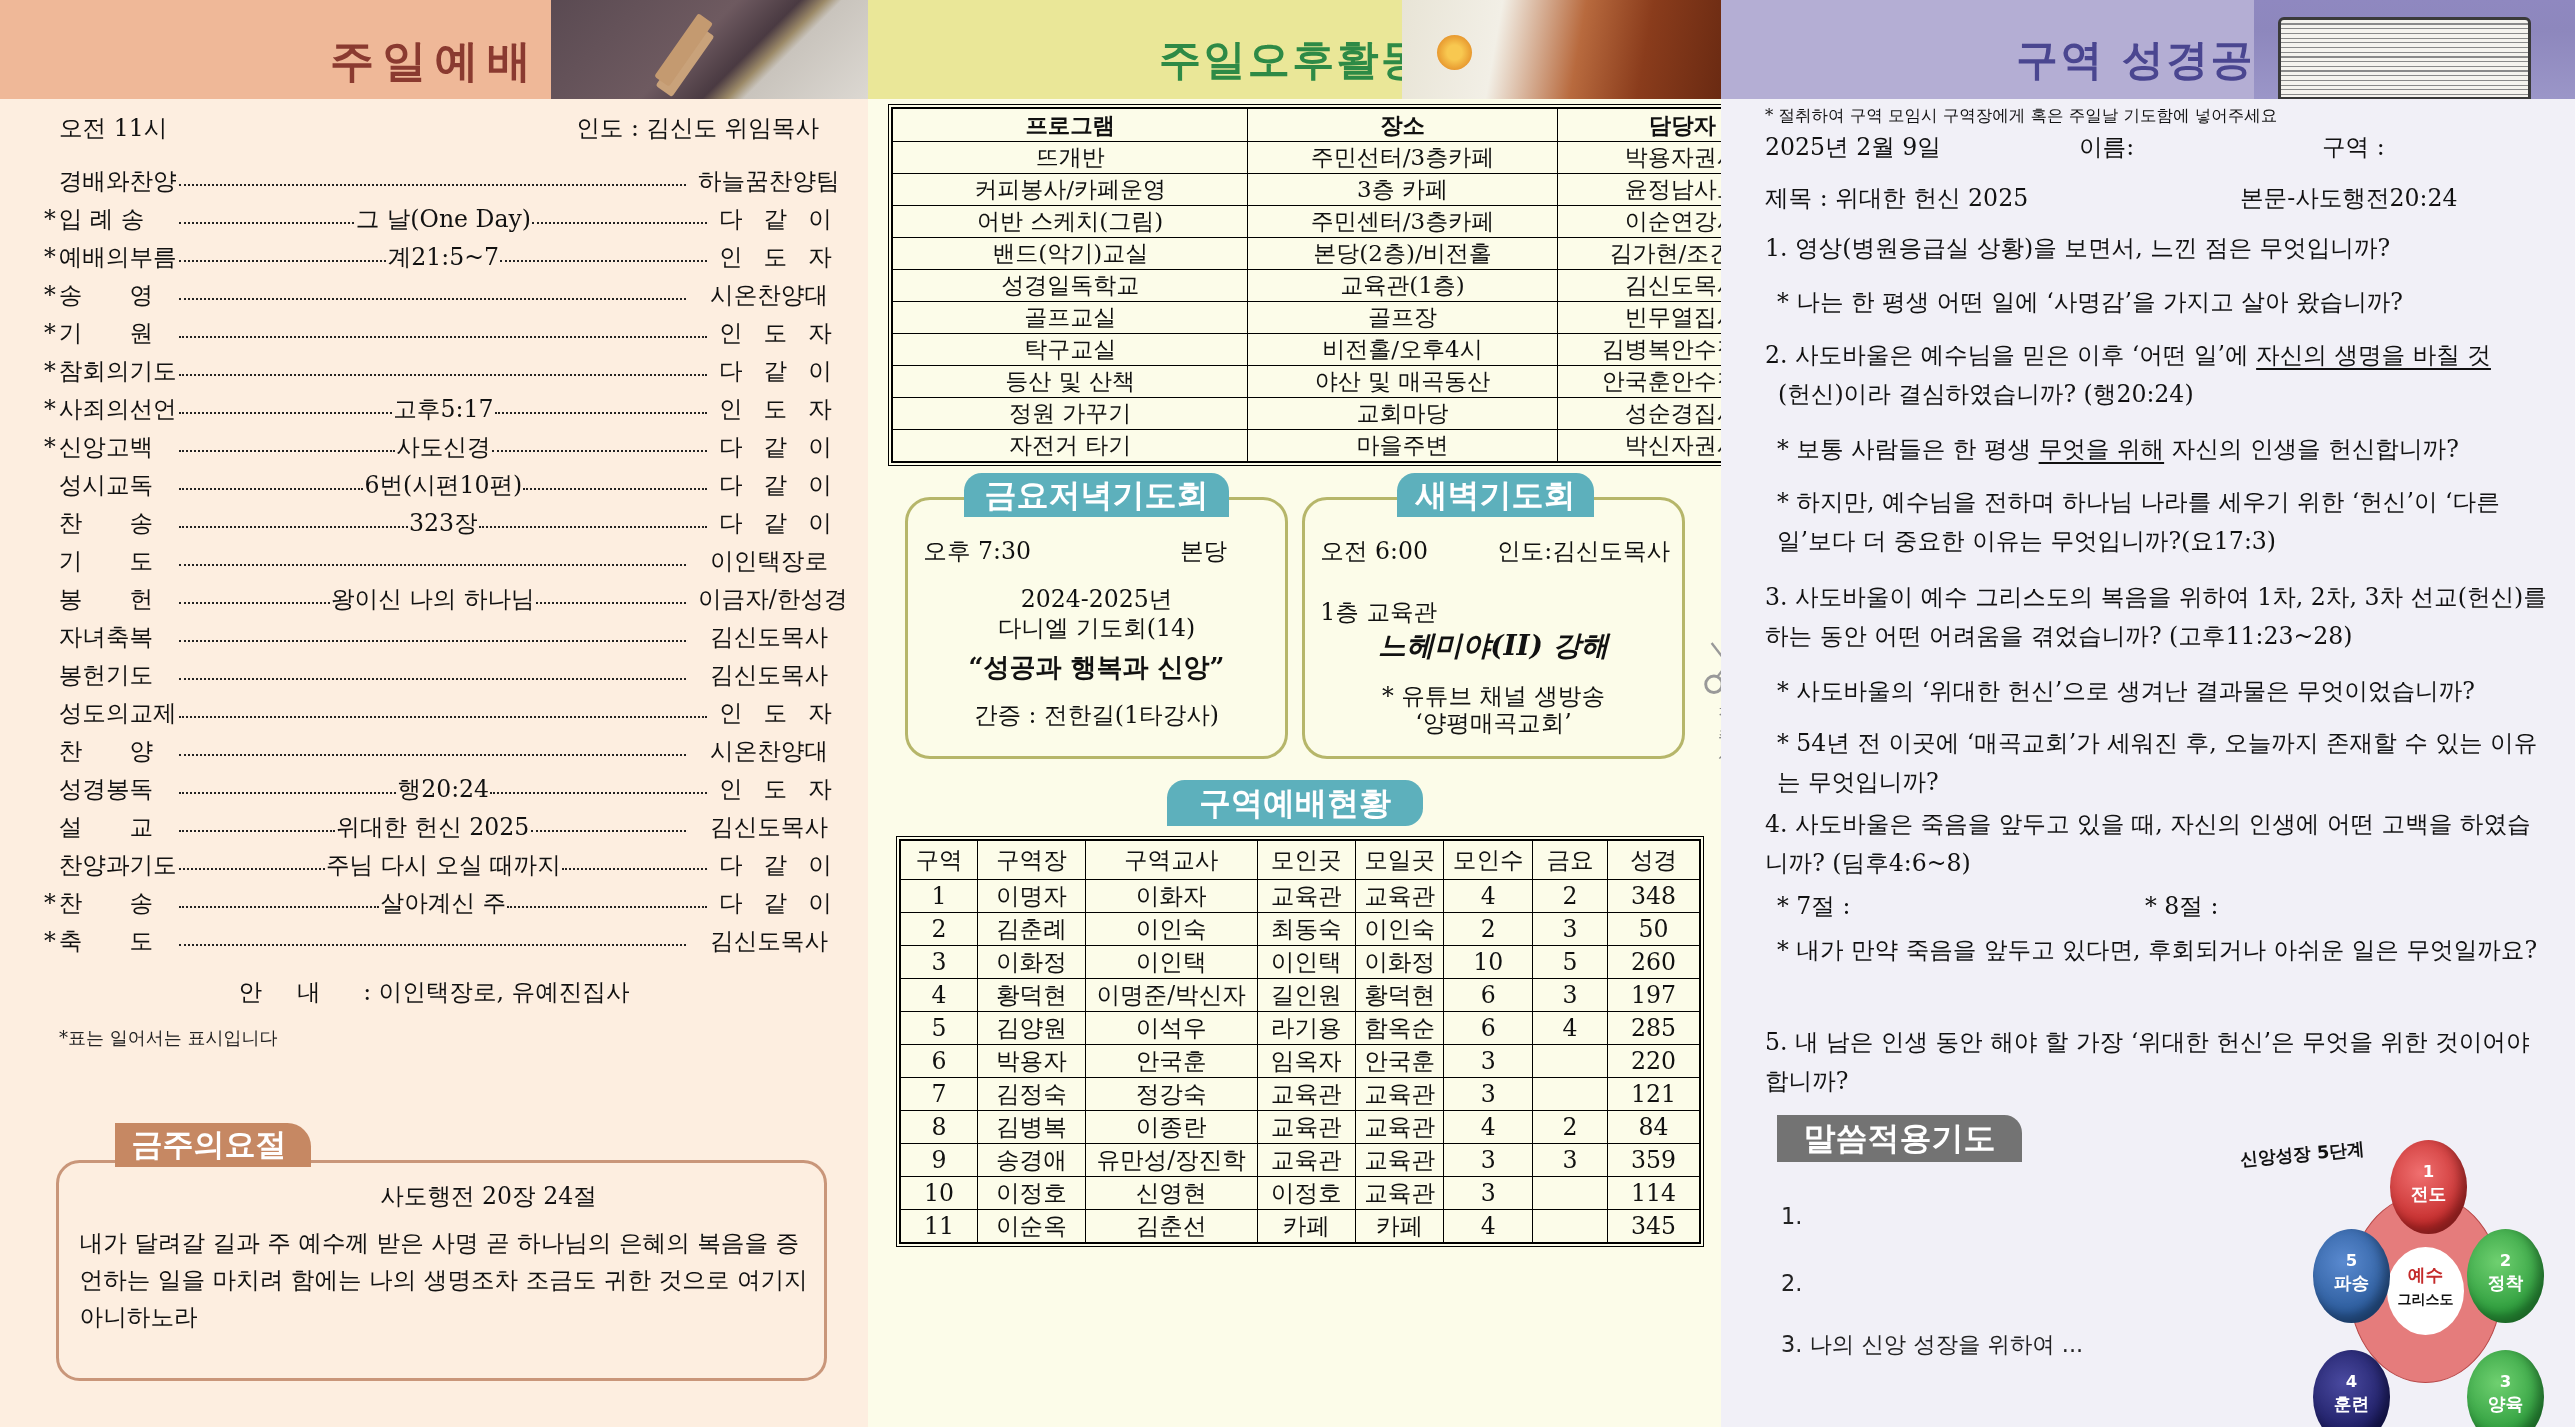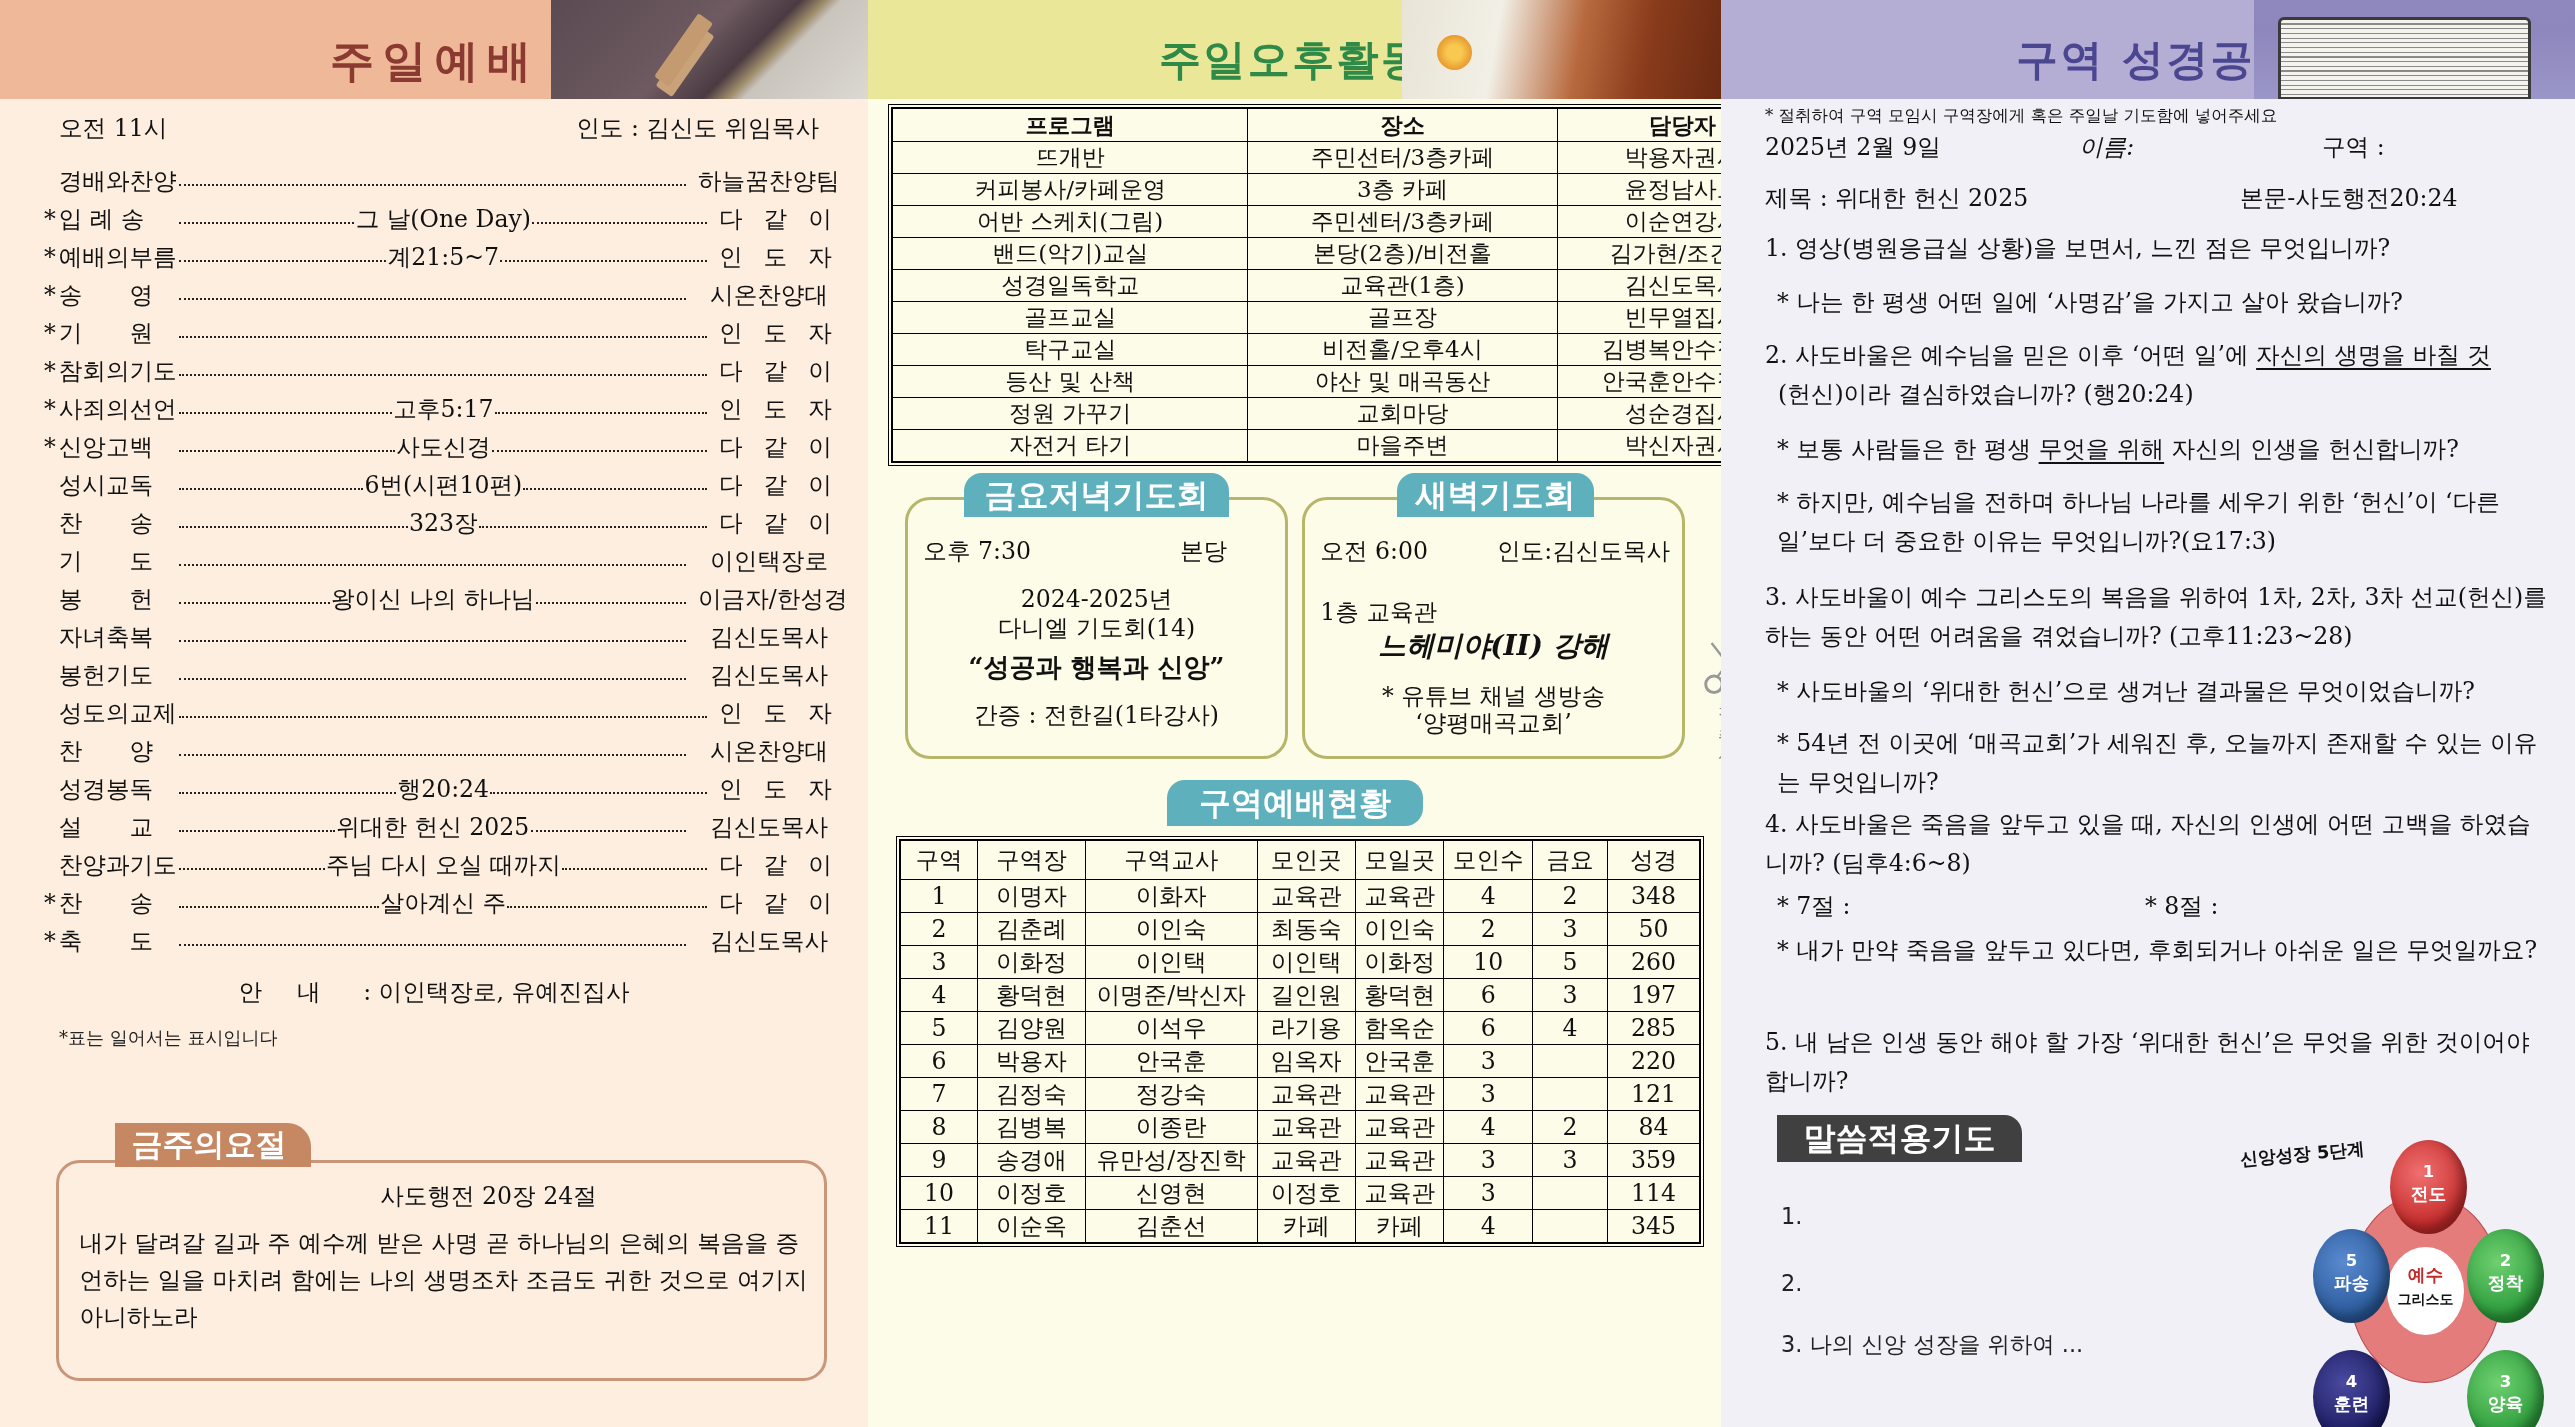--- a/index.html
+++ b/index.html
@@ -84,21 +84,21 @@
   .scissors { position: absolute; left: 1701px; top: 640px; width: 53px; height: 65px; }
   .cut-label { position: absolute; left: 1715px; top: 704px; width: 23.6px; font-family: "DejaVu Sans", "Liberation Sans", sans-serif; font-size: 17.7px; color: #888; line-height: 21px; text-align: center; }
 
   
   .r-note { position: absolute; left: 44px; top: 105px; font-size: 16.5px; }
   .r-line { position: absolute; font-size: 23.6px; white-space: nowrap; }
   .r-q { position: absolute; left: 44px; width: 784px; font-size: 23.6px; line-height: 39px; }
   .r-sub { position: absolute; left: 56px; width: 772px; font-size: 23.6px; line-height: 39px; }
   .u { text-decoration: underline; text-decoration-thickness: 1.8px; text-underline-offset: 4.7px; }
 
-  .prayer-tab { position: absolute; left: 56px; top: 1115px; width: 245px; height: 47px; background: #404040; color: #fff; font-family: "DejaVu Sans", "Liberation Sans", sans-serif; font-weight: bold; font-size: 32px; line-height: 47px; text-align: center; border-radius: 0 17.7px 0 0; }
+  .prayer-tab { position: absolute; left: 56px; top: 1115px; width: 245px; height: 47px; background: #737373; color: #fff; font-family: "DejaVu Sans", "Liberation Sans", sans-serif; font-weight: bold; font-size: 32px; line-height: 47px; text-align: center; border-radius: 0 17.7px 0 0; }
   .prayer-item { position: absolute; left: 60px; font-family: "DejaVu Sans", "Liberation Sans", sans-serif; font-size: 22.4px; color: #222; }
 
   .growth { position: absolute; left: 519px; top: 1123px; width: 307px; height: 283px; }
   .growth-label { position: absolute; left: 0; top: 19px; font-family: "DejaVu Sans", "Liberation Sans", sans-serif; font-weight: bold; font-size: 17.7px; transform: rotate(-5deg); }
   .ring { position: absolute; left: 109px; top: 71px; width: 153px; height: 189px; border-radius: 50%; background: #E57C7C; border: 1.8px solid #b84848; }
   .ring-inner { position: absolute; left: 147px; top: 124px; width: 77px; height: 88px; border-radius: 50%; background: #fff; }
   .ball { position: absolute; width: 77px; height: 94px; border-radius: 50%; color: #fff; text-align: center; font-family: "DejaVu Sans", "Liberation Sans", sans-serif; font-weight: bold; font-size: 17.7px; line-height: 22.4px; padding-top: 21px; box-shadow: inset -5.9px -7px 10.6px rgba(0,0,0,0.35); }
   .ball .n { display: block; font-size: 16.5px; }
   .b1 { left: 150px; top: 16.5px; background: radial-gradient(circle at 40% 35%, #f07070, #c42a2a 70%); }
   .b2 { left: 227px; top: 106px; background: radial-gradient(circle at 40% 35%, #6fd070, #2a9a3a 70%); }
@@ -572,21 +572,21 @@
 <section id="col-right" class="col">
   <div class="header">
     <div class="header-title">구역 성경공부</div>
     <div class="header-photo">
       <div class="bible"></div>
     </div>
   </div>
 
   <div class="r-note">* 절취하여 구역 모임시 구역장에게 혹은 주일날 기도함에 넣어주세요</div>
   <div class="r-line" style="left:44px; top:131px;">2025년 2월 9일</div>
-  <div class="r-line" style="left:358px; top:131px;font-style:italic;">이름:</div>
+  <div class="r-line" style="left:358px; top:131px;">이름:</div>
   <div class="r-line" style="left:601px; top:131px;">구역 :</div>
 
   <div class="r-line" style="left:44px; top:182px;">
     <span>제목 :</span>
     <span>위대한 헌신 2025</span>
   </div>
   <div class="r-line" style="left:519px; top:182px;text-align:right;">본문-사도행전20:24</div>
 
   <div class="r-q" style="top:229px;">1. 영상(병원응급실 상황)을 보면서, 느낀 점은 무엇입니까?</div>
   <div class="r-sub" style="top:283px;">* 나는 한 평생 어떤 일에 ‘사명감’을 가지고 살아 왔습니까?</div>

